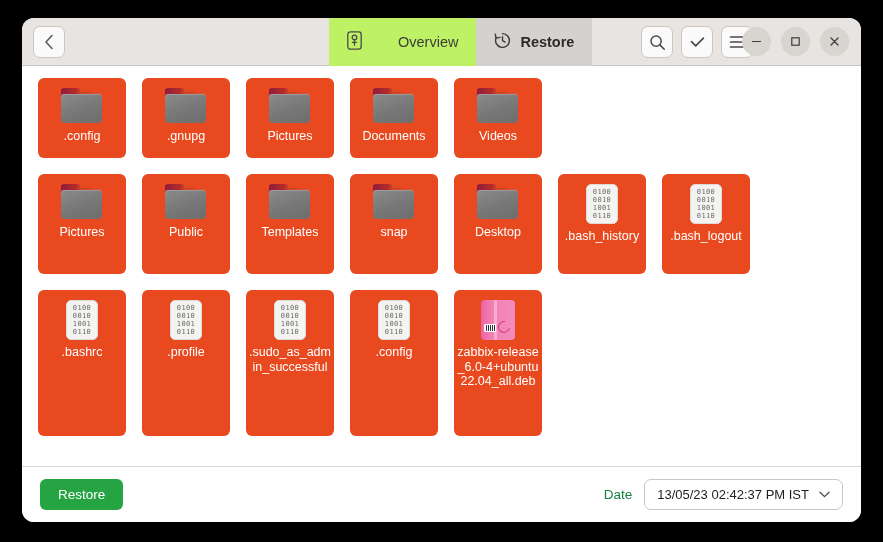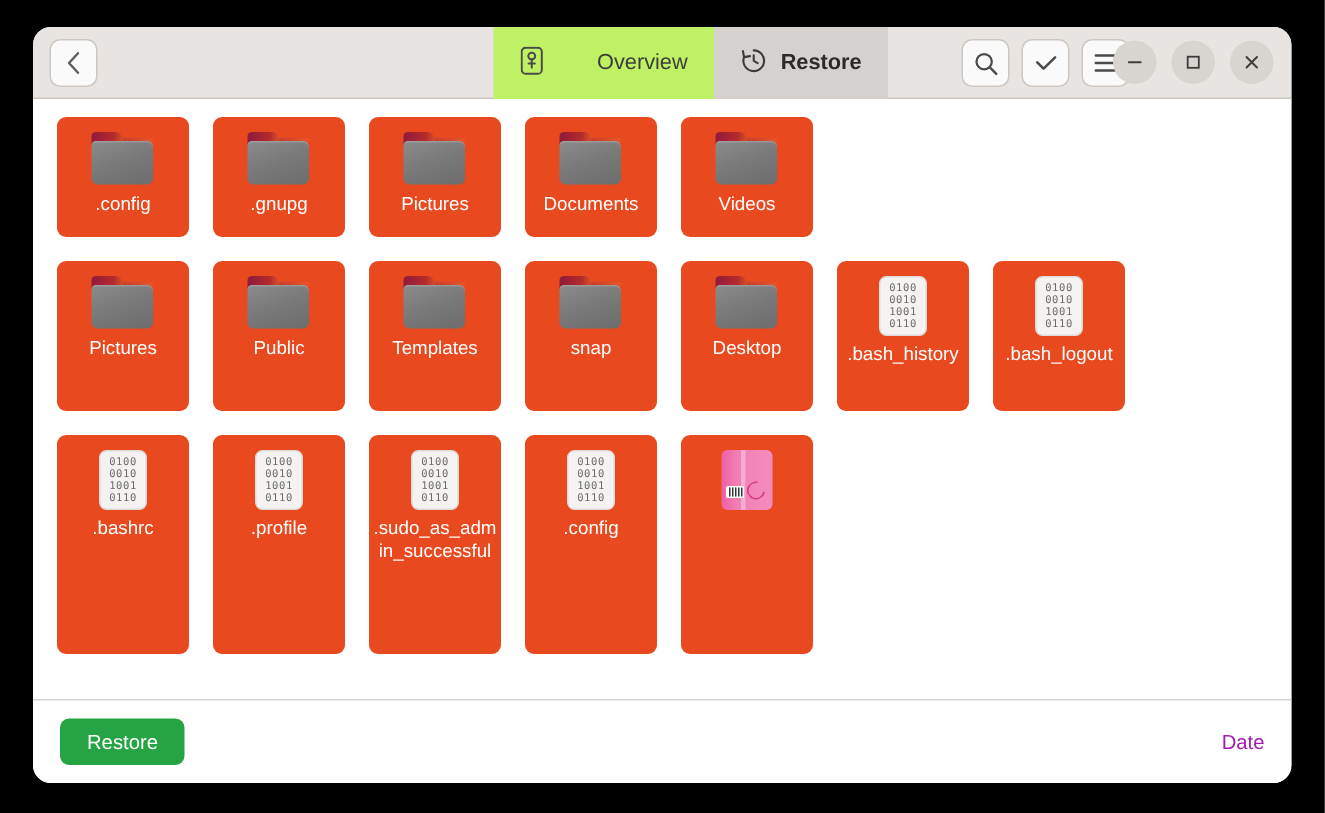--- a/index.html
+++ b/index.html
@@ -199,21 +199,21 @@
     border-radius: 6px;
     padding: 8px 18px;
     font-size: 13.5px;
     font-family: "Liberation Sans", sans-serif;
     cursor: pointer;
   }
   .footer-right {
     margin-left: auto;
     display: flex; align-items: center; gap: 12px;
   }
-  .date-label { font-size: 13.5px; color: #a21caf; }
+  .date-label { font-size: 13.5px; color: #15803d; }
   .date-select {
     background: #ffffff;
     border: 1px solid #cdc7c2;
     border-radius: 7px;
     padding: 7px 12px;
     font-size: 13px;
     color: #1f1f1f;
     display: flex; align-items: center; gap: 10px;
     cursor: pointer;
     min-width: 196px;
@@ -445,25 +445,32 @@
               <div class="seam"></div>
               <div class="barcode">
                 <i></i>
                 <i></i>
                 <i></i>
                 <i></i>
                 <i></i>
               </div>
               <div class="swirl"></div>
             </div>
+            <div class="tile-label">zabbix-release_6.0-4+ubuntu22.04_all.deb</div>
           </div>
         </div>
       </div>
   </div>
 
   <div class="footer">
     <button class="restore-btn">Restore</button>
     <div class="footer-right">
       <span class="date-label">Date</span>
+      <div class="date-select">
+        <span>13/05/23 02:42:37 PM IST</span>
+        <svg width="11" height="7" viewBox="0 0 11 7">
+          <path d="M1 1.2 L5.5 5.6 L10 1.2" fill="none" stroke="#4a4a4a" stroke-width="1.3" stroke-linecap="round" stroke-linejoin="round"></path>
+        </svg>
+      </div>
     </div>
   </div>
 
 </div>
 
 </body></html>

